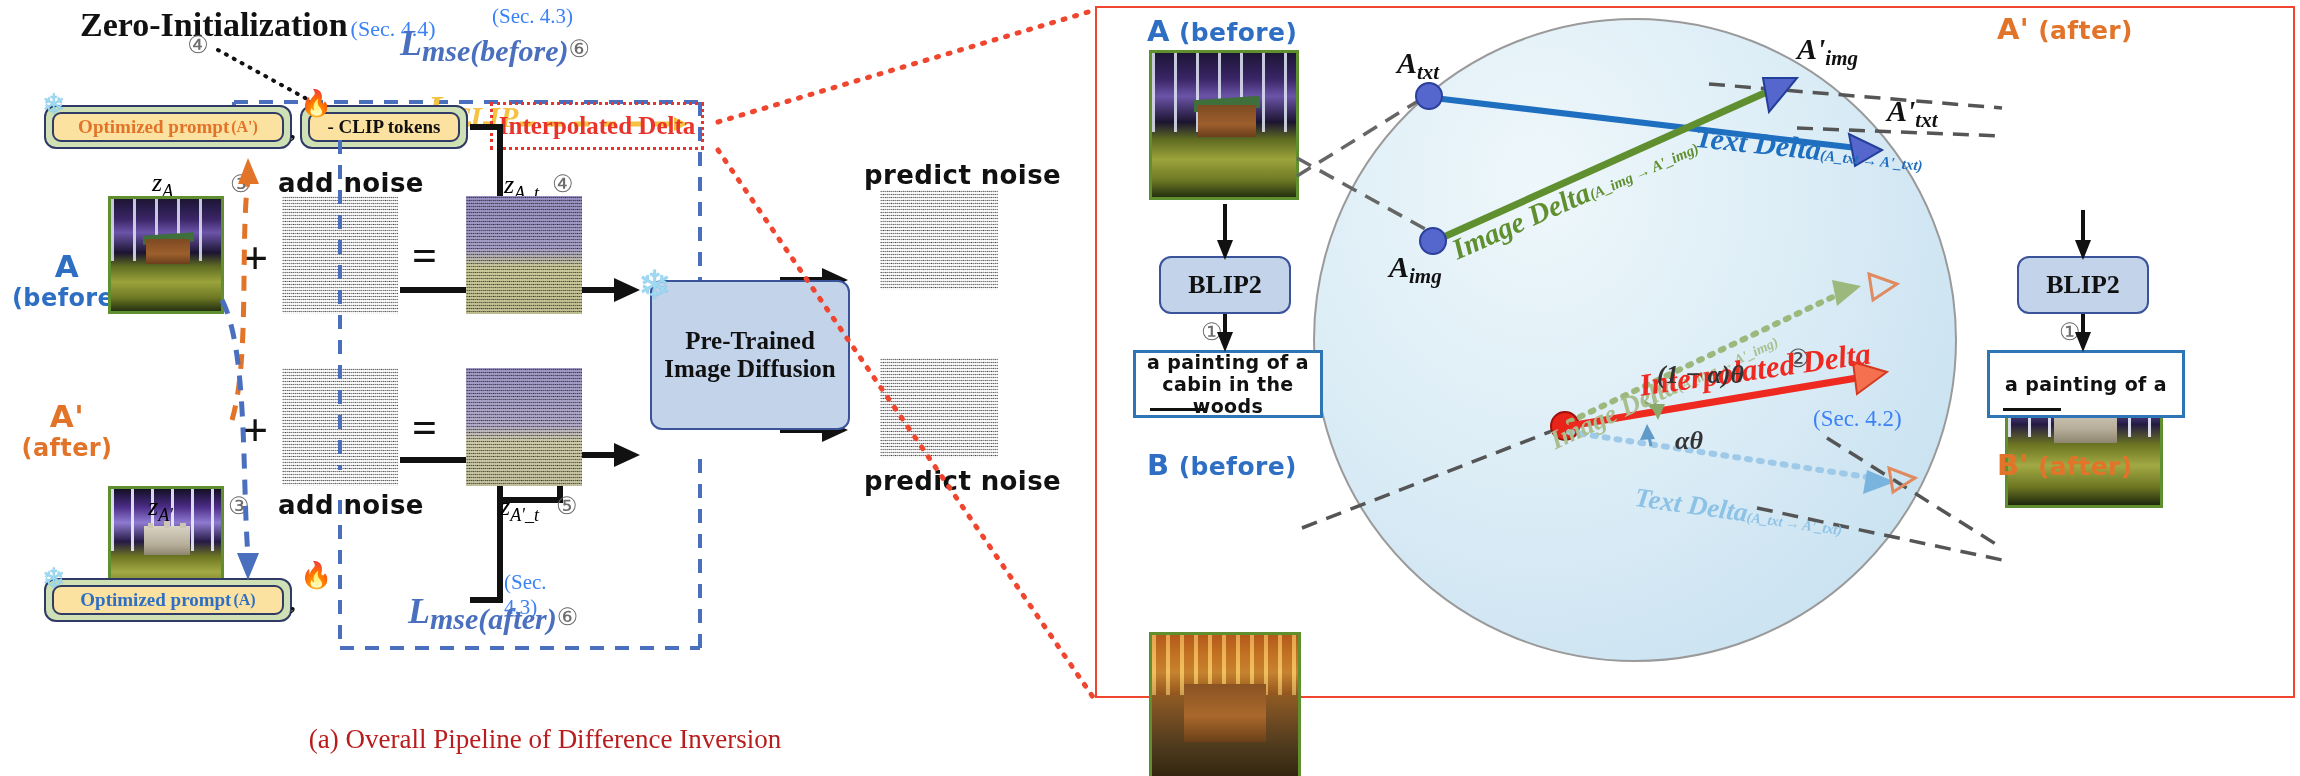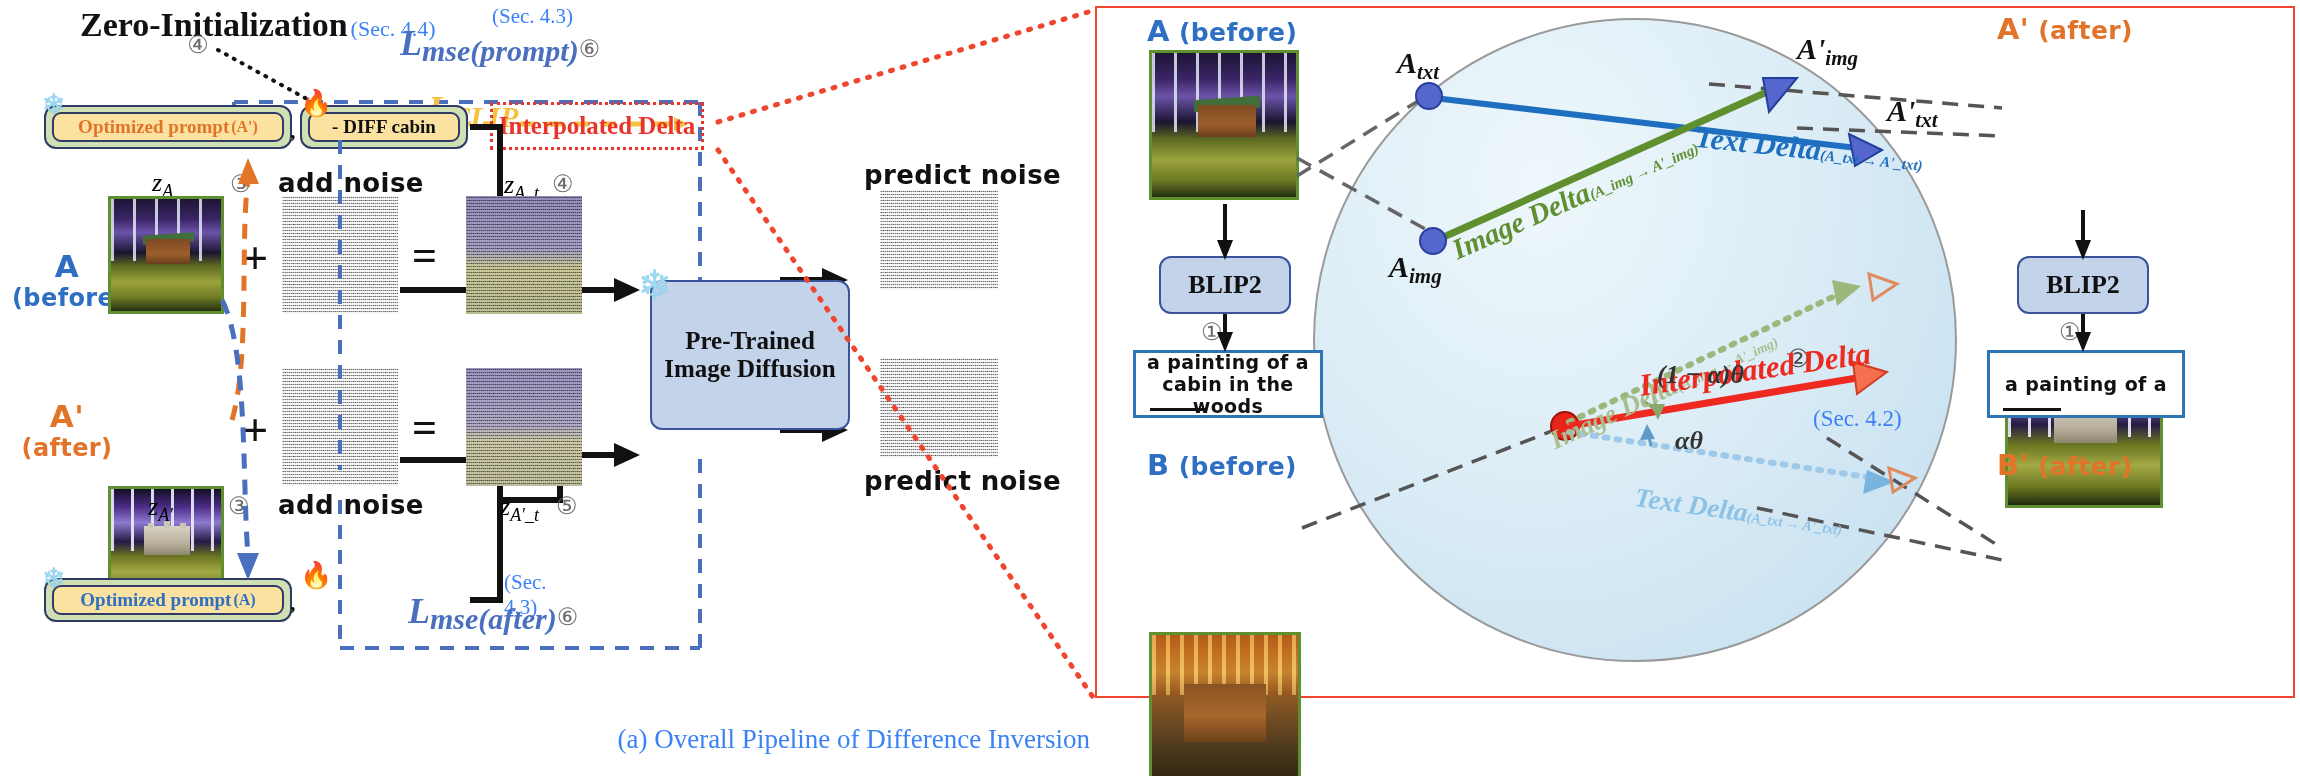--- a/index.html
+++ b/index.html
@@ -71,21 +71,21 @@
     background:linear-gradient(180deg,#8b5323 0%,#a9682c 55%,#6b4018 100%);}
 
   .imgborder{border:3px solid #5f8f2f;box-sizing:border-box;}
 
   
   .snow{color:#9fd9f2;text-shadow:0 0 1px #4aa8d8;}
   .fire{color:#f58a1f;}
   .reddot{border:3px dotted #e8342a;}
 
   
-  .caption{font-family:"Liberation Serif",serif;font-size:27px;color:#3b82f6;text-align:right;}
+  .caption{font-family:"Liberation Serif",serif;font-size:27px;color:#b91c1c;text-align:center;}
 
   
   #panelB{border:2px solid #f0462f;box-sizing:border-box;background:#fff;}
   .circleEllipse{border-radius:50%;
     background:radial-gradient(ellipse at 35% 25%, #eef7fb 0%, #dcedf6 45%, #cde4f2 75%, #c3dff0 100%);
     border:2px solid #9a9a9a;}
 
   .lbl{font-family:"Liberation Serif",serif;font-weight:bold;font-style:italic;}
   .vecLabel{font-family:"Liberation Serif",serif;font-weight:bold;font-style:italic;white-space:nowrap;}
 </style>
@@ -100,21 +100,21 @@
       <span class="serif bold" style="font-size:34px;color:#111;">Zero-Initialization</span><span class="sec" style="font-size:22px;margin-left:3px;">(Sec. 4.4)</span>
     </div>
     <div class="abs circnum nosel" style="left:198px;top:45px;width:0;height:0;border:none;font-size:24px;color:#6d6d6d;">④</div>
 
     <svg class="abs" style="left:0;top:0;width:1090px;height:720px;overflow:visible;pointer-events:none;">
       <line x1="218" y1="50" x2="345" y2="120" stroke="#111" stroke-width="4" stroke-dasharray="1 8" stroke-linecap="round"></line>
     </svg>
 
     <div class="abs nosel" style="left:400px;top:22px;">
       <span class="sec abs" style="font-size:21px;left:92px;top:-18px;">(Sec. 4.3)</span>
-      <span class="serif bold ital" style="font-size:36px;color:#4a6fbf;">L</span><span class="serif bold ital" style="font-size:30px;color:#4a6fbf;position:relative;top:6px;">mse(prompt)</span><span class="serif" style="font-size:24px;color:#6d6d6d;position:relative;top:2px;">⑥</span>
+      <span class="serif bold ital" style="font-size:36px;color:#4a6fbf;">L</span><span class="serif bold ital" style="font-size:30px;color:#4a6fbf;position:relative;top:6px;">mse(before)</span><span class="serif" style="font-size:24px;color:#6d6d6d;position:relative;top:2px;">⑥</span>
     </div>
 
     <svg class="abs" style="left:0;top:0;width:1090px;height:720px;overflow:visible;pointer-events:none;">
       <polyline points="234,102 234,140" stroke="#4a6fbf" stroke-width="4" fill="none" stroke-dasharray="14 11"></polyline>
       <polyline points="234,102 700,102" stroke="#4a6fbf" stroke-width="4" fill="none" stroke-dasharray="14 11"></polyline>
       <polyline points="700,102 700,300" stroke="#4a6fbf" stroke-width="4" fill="none" stroke-dasharray="14 11"></polyline>
     </svg>
 
     <div class="abs nosel" style="left:428px;top:88px;">
       <span class="serif bold ital" style="font-size:36px;color:#f5c242;">L</span><span class="serif bold ital" style="font-size:30px;color:#f5c242;position:relative;top:6px;">CLIP</span>
@@ -133,21 +133,21 @@
 
     <div class="abs greenbox" style="left:44px;top:105px;width:248px;height:44px;padding:0 6px;">
       <div class="yellowbox" style="flex:1;height:30px;font-size:19px;color:#e2742a;">
         <span>Optimized prompt</span>
           <span style="font-size:16px;margin-left:2px;">(A')</span>
       </div>
     </div>
     <div class="abs serif bold nosel" style="left:290px;top:118px;font-size:22px;color:#111;">,</div>
     <div class="abs greenbox" style="left:300px;top:105px;width:168px;height:44px;padding:0 6px;">
       <div class="yellowbox" style="flex:1;height:30px;font-size:19px;color:#111;">
-        <span>- DIFF cabin</span>
+        <span>- CLIP tokens</span>
       </div>
     </div>
     <div class="abs nosel snow" style="left:42px;top:88px;font-size:28px;">❄</div>
     <div class="abs nosel fire" style="left:300px;top:88px;font-size:26px;">🔥</div>
 
     <svg class="abs" style="left:0;top:0;width:1090px;height:720px;overflow:visible;pointer-events:none;">
       <polyline points="470,127 500,127 500,260 530,260" stroke="#111" stroke-width="6" fill="none"></polyline>
       <polyline points="530,243 560,243 560,290" stroke="#111" stroke-width="6" fill="none"></polyline>
       <polyline points="560,290 620,290" stroke="#111" stroke-width="6" fill="none"></polyline>
       <polygon points="640,290 614,278 614,302" fill="#111"></polygon>

